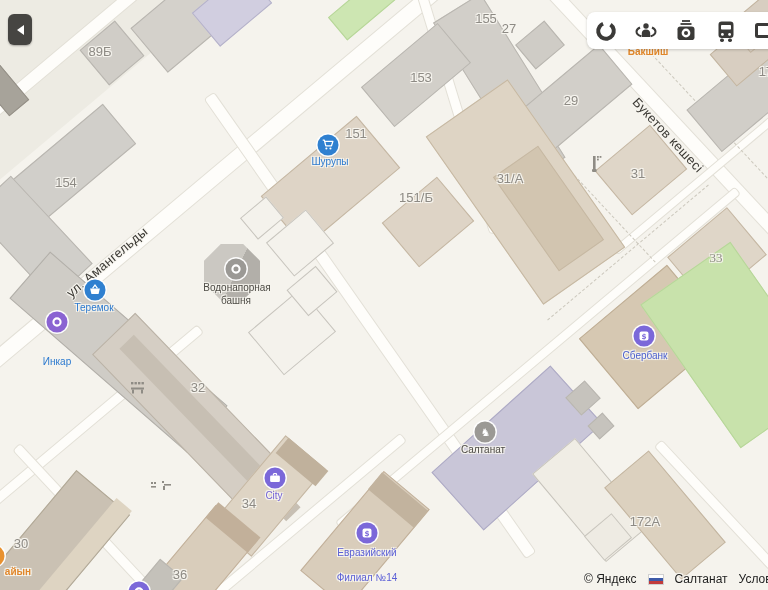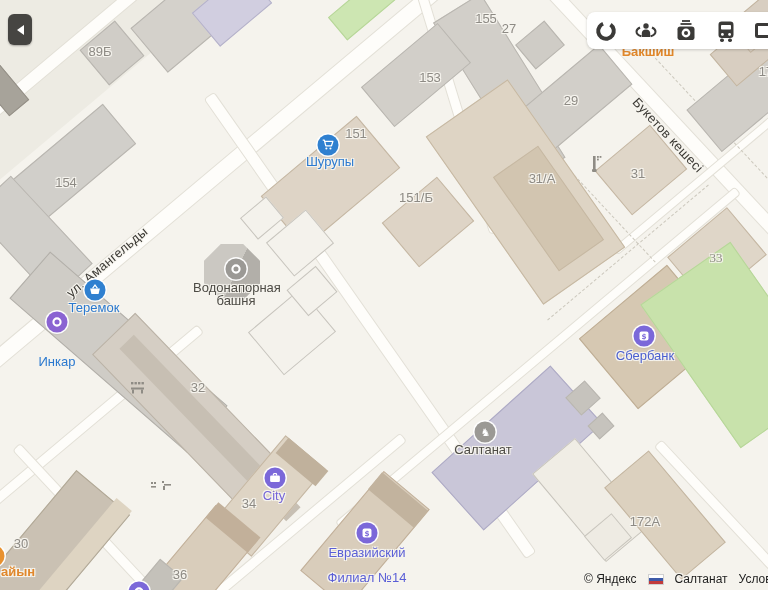--- a/index.html
+++ b/index.html
@@ -6,21 +6,21 @@
   #app{position:relative;width:768px;height:590px;overflow:hidden;background:#f5f3ed;}
   #app *{box-sizing:border-box;}
   .patch{position:absolute;}
   .road{position:absolute;background:#fefdfa;box-shadow:0 0 0 1px #e3e0d7;border-radius:3px;}
   .dash{position:absolute;height:0;border-top:1px dashed #ccc8bd;}
   .bld{position:absolute;border:1px solid #b9b6b0;}
   .halo{text-shadow:-1px -1px 0 #f6f4ee,1px -1px 0 #f6f4ee,-1px 1px 0 #f6f4ee,1px 1px 0 #f6f4ee,0 0 3px #f6f4ee;}
   .num{position:absolute;transform:translate(-50%,-50%);font-size:13px;color:#8d8a84;white-space:nowrap;z-index:4;}
   .street{position:absolute;font-size:13px;color:#3a3833;letter-spacing:.4px;white-space:nowrap;z-index:4;}
   .pin{position:absolute;width:21px;height:21px;border-radius:50%;transform:translate(-50%,-50%);display:flex;align-items:center;justify-content:center;box-shadow:0 0 0 1.5px rgba(255,255,255,.95),0 1px 2px rgba(0,0,0,.35);z-index:6;}
-  .plabel{position:absolute;transform:translate(-50%,-50%);font-size:13px;font-weight:500;white-space:nowrap;z-index:6;}
+  .plabel{position:absolute;transform:translate(-50%,-50%);font-size:10px;font-weight:500;white-space:nowrap;z-index:6;}
   .blue{color:#2b79cf;} .indigo{color:#4b5fd0;} .violet{color:#7565d8;} .bviolet{color:#5a5ed6;}
   .grayt{color:#4d4b45;} .orangt{color:#e0872b;font-weight:600;}
   .mapicon{position:absolute;transform:translate(-50%,-50%);z-index:3;}
   #backbtn{position:absolute;left:8px;top:14px;width:24px;height:31px;background:#464542;border-radius:6px;box-shadow:0 1px 2px rgba(0,0,0,.3);display:flex;align-items:center;justify-content:center;z-index:10;cursor:pointer;}
   #backbtn .tri{width:0;height:0;border-top:5px solid transparent;border-bottom:5px solid transparent;border-right:7px solid #fff;}
   #toolbar{position:absolute;left:587px;top:12px;width:200px;height:37px;background:#fff;border-radius:8px;box-shadow:0 1px 3px rgba(0,0,0,.18);z-index:10;}
   .tbtn{position:absolute;top:3px;width:34px;height:31px;display:flex;align-items:center;justify-content:center;cursor:pointer;}
   #attr{position:absolute;left:584px;bottom:4px;display:flex;align-items:center;gap:11px;font-size:12px;color:#1e1e1e;white-space:nowrap;z-index:10;}
   #attr .lnk{cursor:pointer;}
   .flag{width:16px;height:11px;border:1px solid #d0d0d0;background:linear-gradient(#ffffff 33%,#3d5aa8 33% 66%,#c23b3b 66%);}
@@ -128,27 +128,27 @@
           <rect x="1" y="7" width="5" height="1.6"></rect>
           <rect x="12" y="2" width="2" height="2"></rect>
           <rect x="14" y="5" width="7" height="1.6"></rect>
           <rect x="13" y="7" width="2" height="4"></rect>
         </g>
       </svg>
   </div>
 
   <div class="num halo" style="left:100px;top:51px;">89Б</div>
   <div class="num halo" style="left:66px;top:182px;">154</div>
-  <div class="num halo" style="left:421px;top:77px;margin-left:9px;">153</div>
+  <div class="num halo" style="left:421px;top:77px;">153</div>
   <div class="num halo" style="left:486px;top:18px;">155</div>
   <div class="num halo" style="left:509px;top:28px;">27</div>
   <div class="num halo" style="left:571px;top:100px;">29</div>
   <div class="num halo" style="left:356px;top:133px;">151</div>
   <div class="num halo" style="left:416px;top:197px;">151/Б</div>
-  <div class="num halo" style="left:510px;top:178px;margin-left:32px;">31/А</div>
+  <div class="num halo" style="left:510px;top:178px;">31/А</div>
   <div class="num halo" style="left:638px;top:173px;">31</div>
   <div class="num halo" style="left:716px;top:258px;font-family:Liberation Serif, serif;">33</div>
   <div class="num halo" style="left:198px;top:387px;">32</div>
   <div class="num halo" style="left:249px;top:503px;">34</div>
   <div class="num halo" style="left:180px;top:574px;">36</div>
   <div class="num halo" style="left:21px;top:543px;">30</div>
   <div class="num halo" style="left:645px;top:521px;">172А</div>
   <div class="num halo" style="left:766px;top:71px;">17</div>
 
   <div class="street halo" style="left:107px;top:262px;transform:translate(-50%,-50%) rotate(-40deg);">ул. Амангельды</div>

